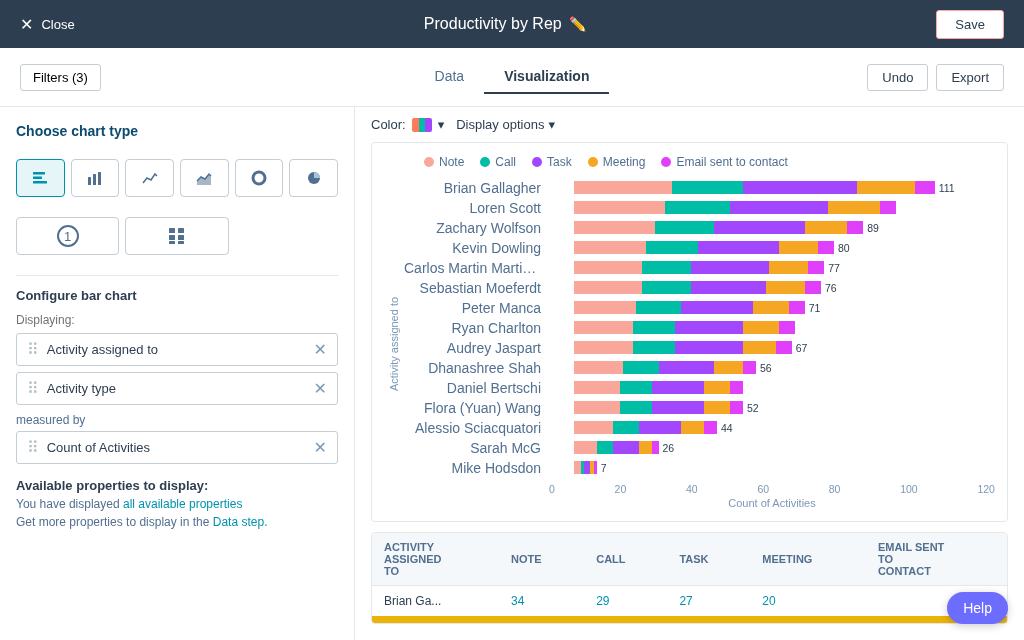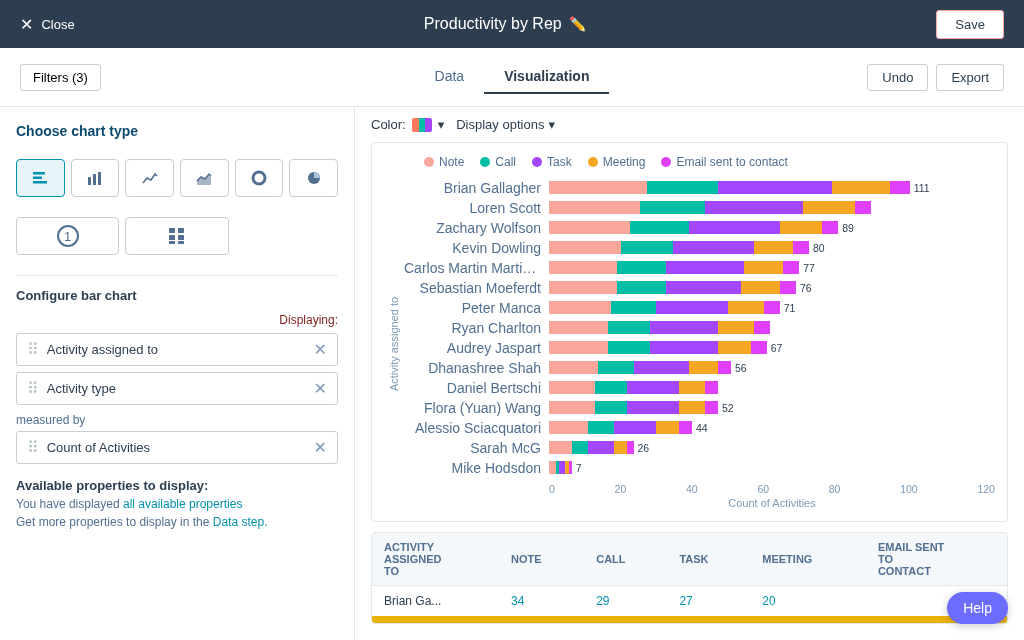--- a/index.html
+++ b/index.html
@@ -119,21 +119,21 @@
       gap: 6px;
       margin-bottom: 20px;
     }
     .divider { border-top: 1px solid #e5e8eb; margin: 12px 0; }
     .config-title {
       font-size: 13px;
       font-weight: 600;
       color: #2d3e50;
       margin-bottom: 10px;
     }
-    .displaying-label { font-size: 12px; color: #7f1d1d; margin-bottom: 6px; text-align: right; }
+    .displaying-label { font-size: 12px; color: #737373; margin-bottom: 6px; }
     .chip-row {
       display: flex;
       align-items: center;
       border: 1px solid #c5cdd5;
       border-radius: 3px;
       padding: 6px 10px;
       margin-bottom: 6px;
       background: #fff;
       justify-content: space-between;
     }
@@ -223,20 +223,21 @@
       flex-shrink: 0;
       white-space: nowrap;
       overflow: hidden;
       text-overflow: ellipsis;
     }
     .bar-track {
       flex: 1;
       display: flex;
       align-items: center;
       height: 13px;
+      margin-left: 25px;
     }
     .bar-segment {
       height: 100%;
       display: inline-block;
     }
     .bar-value {
       margin-left: 4px;
       font-size: 10.5px;
       color: #2d3e50;
     }

